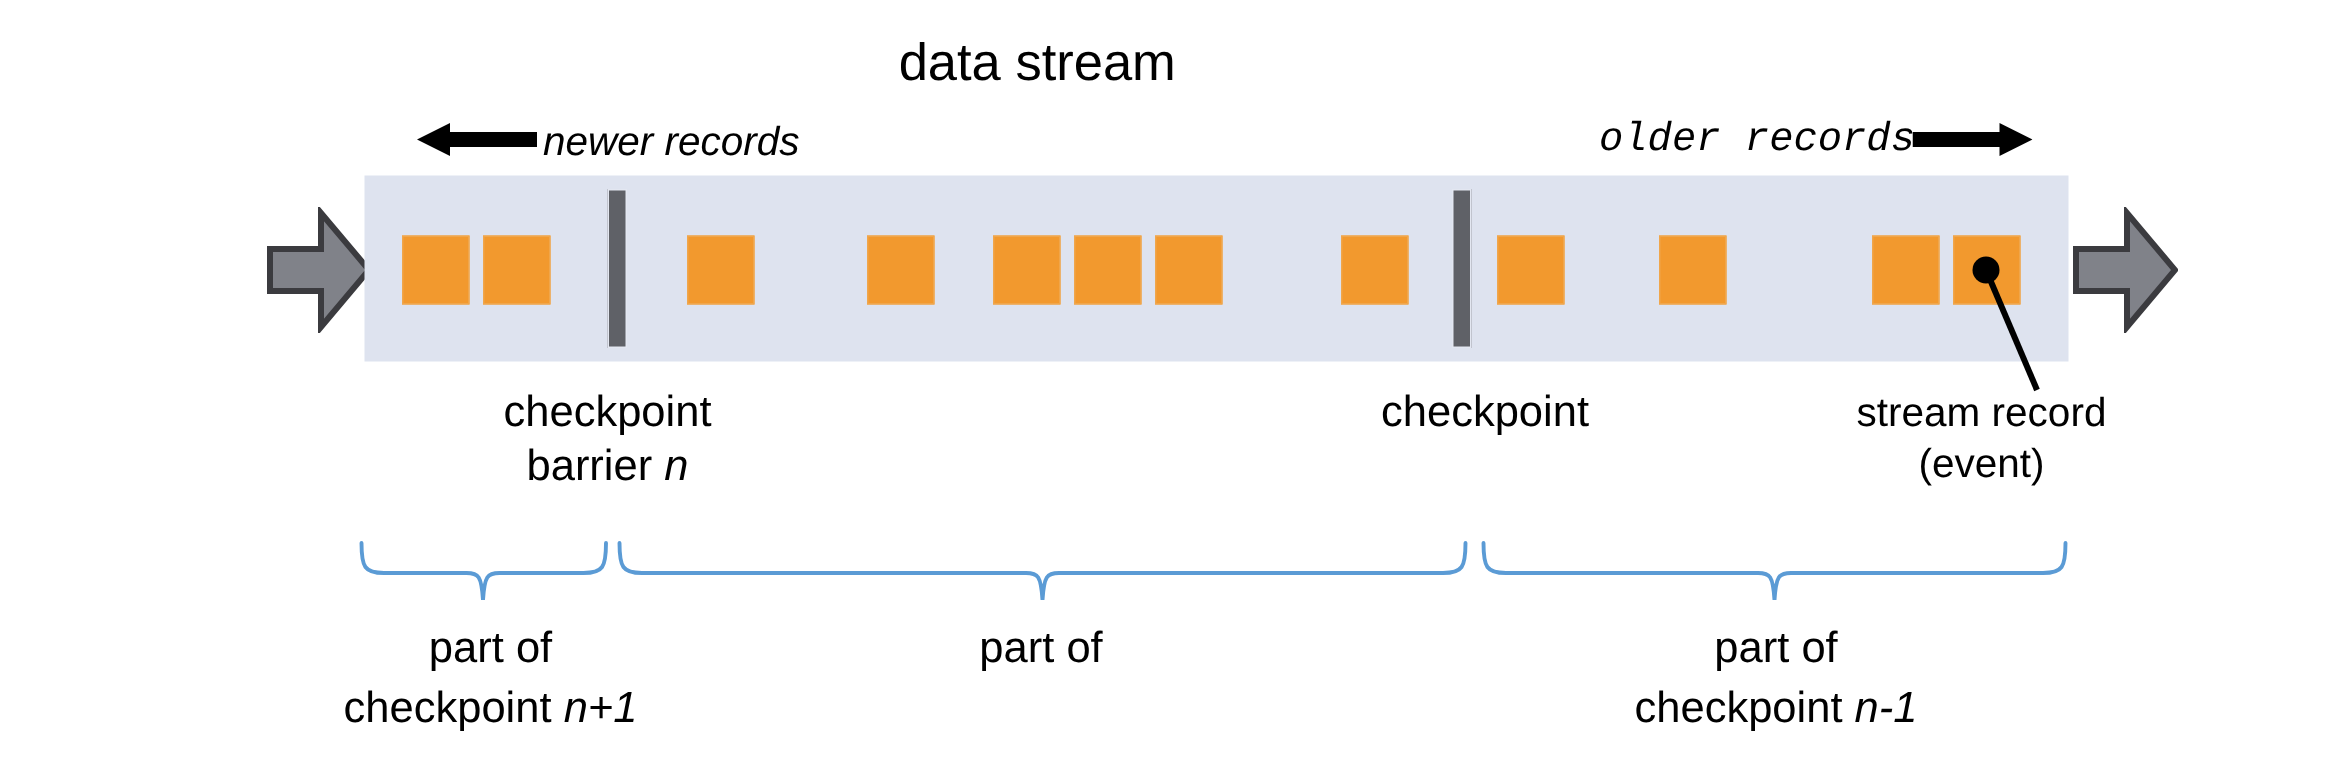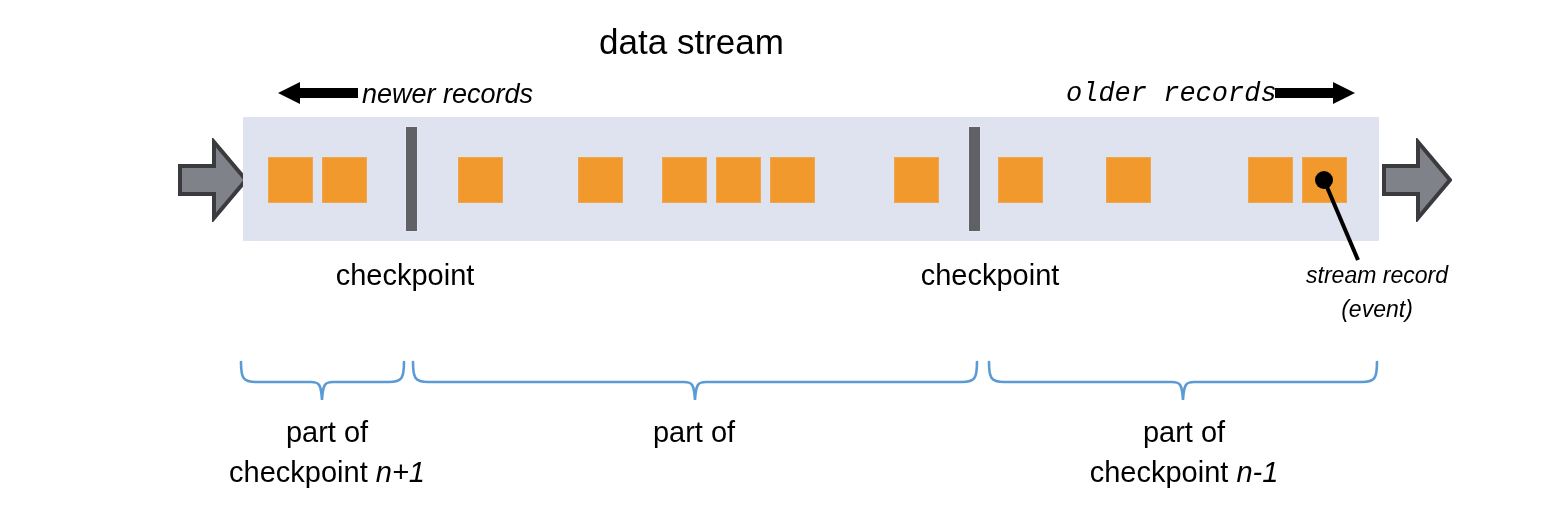--- a/index.html
+++ b/index.html
@@ -65,23 +65,22 @@
     line-height:36px;
     text-align:center;
     white-space:nowrap;
   }
   .it{font-style:italic;}
   #cap-n{left:255px;top:257px;width:300px;}
   #cap-n1{left:840px;top:257px;width:300px;}
 
   
   #record-callout{
-    left:1212px;top:258px;width:330px;
-    font-size:23px;
-    font-style:italic;
+    left:1156px;top:258px;width:330px;
+    font-size:27px;
     line-height:34px;
     text-align:center;
     white-space:nowrap;
   }
 
   
   #brackets{left:0;top:352px;width:1550px;height:60px;}
 
   
   .part-caption{
@@ -141,20 +140,21 @@
   <div class="abs barrier" style="left:405px;"></div>
   <div class="abs barrier" style="left:968px;"></div>
 
   <svg class="abs" id="leader" viewBox="0 0 130 110">
     <line x1="44" y1="10" x2="78" y2="90" stroke="#000" stroke-width="4"></line>
     <circle cx="44" cy="10" r="9" fill="#000"></circle>
   </svg>
 
   <div class="abs barrier-caption" id="cap-n">
     <div>checkpoint</div>
+    <div><span>barrier </span><span class="it">n</span></div>
   </div>
 
   <div class="abs barrier-caption" id="cap-n1">
     <div>checkpoint</div>
   </div>
 
   <div class="abs" id="record-callout">
     <div>stream record</div>
     <div>(event)</div>
   </div>

